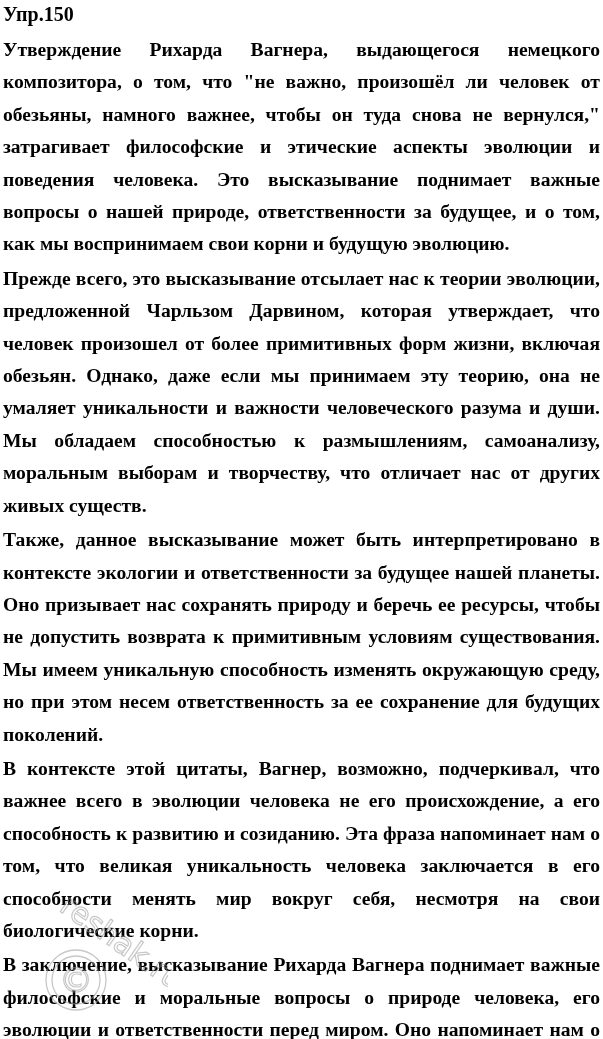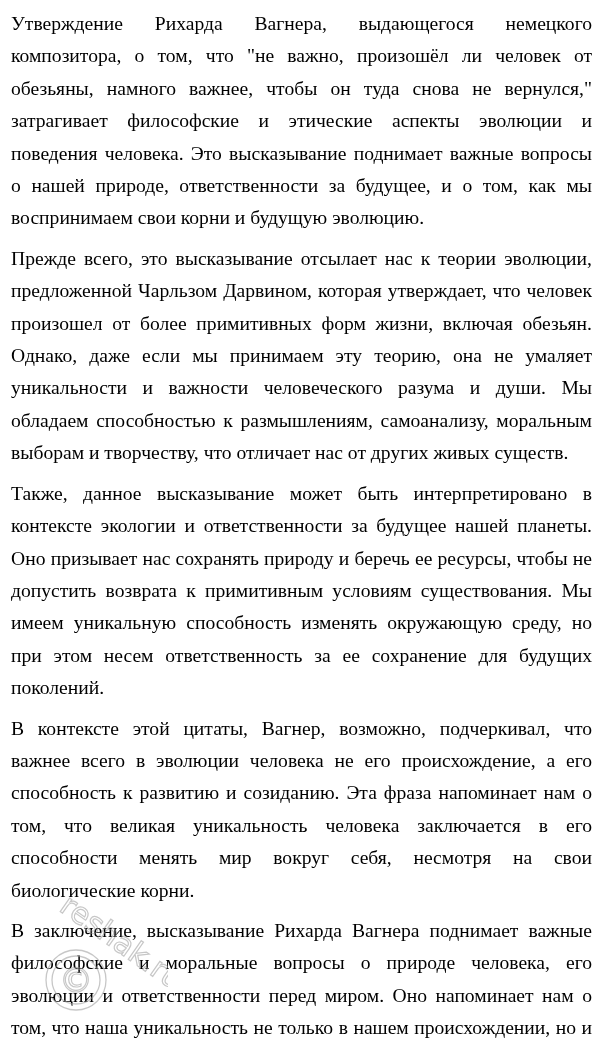--- a/index.html
+++ b/index.html
@@ -25,39 +25,41 @@
       font-weight: bold;
       font-size: 20px;
       line-height: 24px;
       margin: 2px 0 6px 0;
       height: 26px;
     }
     .para {
       font-size: 19.6px;
       line-height: 32.4px;
       text-align: justify;
-      margin: 8px;
+      margin: 0;
+      font-weight: bold;
     }
     .para + .para {
       margin-top: 2px;
     }
     .watermark {
       position: absolute;
       left: 18px;
       top: 880px;
       width: 150px;
       height: 150px;
       pointer-events: none;
       opacity: 0.55;
     }
   </style>
 </head>
 <body>
 
 <div class="page">
+  <div class="title">Упр.150</div>
   <p class="para">Утверждение Рихарда Вагнера, выдающегося немецкого композитора, о том, что "не важно, произошёл ли человек от обезьяны, намного важнее, чтобы он туда снова не вернулся," затрагивает философские и этические аспекты эволюции и поведения человека. Это высказывание поднимает важные вопросы о нашей природе, ответственности за будущее, и о том, как мы воспринимаем свои корни и будущую эволюцию.</p>
   <p class="para">Прежде всего, это высказывание отсылает нас к теории эволюции, предложенной Чарльзом Дарвином, которая утверждает, что человек произошел от более примитивных форм жизни, включая обезьян. Однако, даже если мы принимаем эту теорию, она не умаляет уникальности и важности человеческого разума и души. Мы обладаем способностью к размышлениям, самоанализу, моральным выборам и творчеству, что отличает нас от других живых существ.</p>
   <p class="para">Также, данное высказывание может быть интерпретировано в контексте экологии и ответственности за будущее нашей планеты. Оно призывает нас сохранять природу и беречь ее ресурсы, чтобы не допустить возврата к примитивным условиям существования. Мы имеем уникальную способность изменять окружающую среду, но при этом несем ответственность за ее сохранение для будущих поколений.</p>
   <p class="para">В контексте этой цитаты, Вагнер, возможно, подчеркивал, что важнее всего в эволюции человека не его происхождение, а его способность к развитию и созиданию. Эта фраза напоминает нам о том, что великая уникальность человека заключается в его способности менять мир вокруг себя, несмотря на свои биологические корни.</p>
   <p class="para">В заключение, высказывание Рихарда Вагнера поднимает важные философские и моральные вопросы о природе человека, его эволюции и ответственности перед миром. Оно напоминает нам о том, что наша уникальность не только в нашем происхождении, но и в способности делать мир лучше и сохранять его для будущих поколений.</p>
 </div>
 
 <svg class="watermark" viewBox="0 0 150 150" xmlns="http://www.w3.org/2000/svg">
   <g fill="none" stroke="#9a9a9a" stroke-width="1.3">
     <circle cx="58" cy="100" r="30"></circle>

